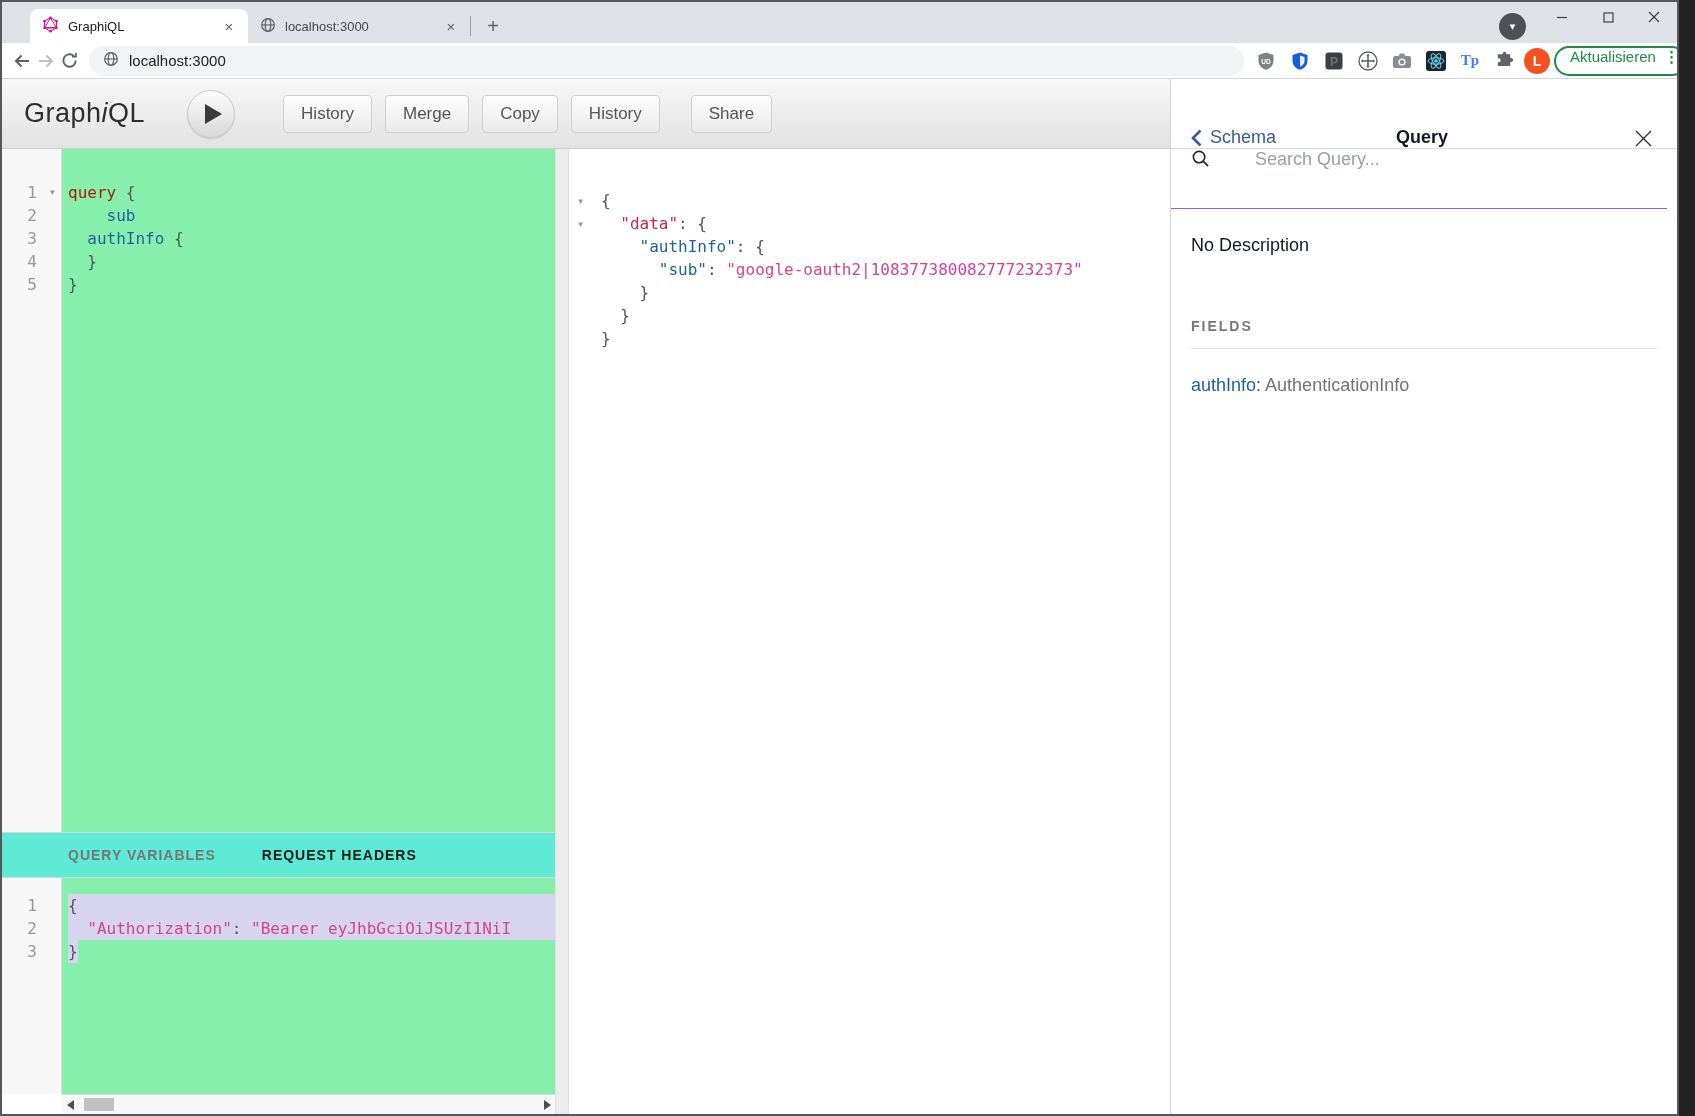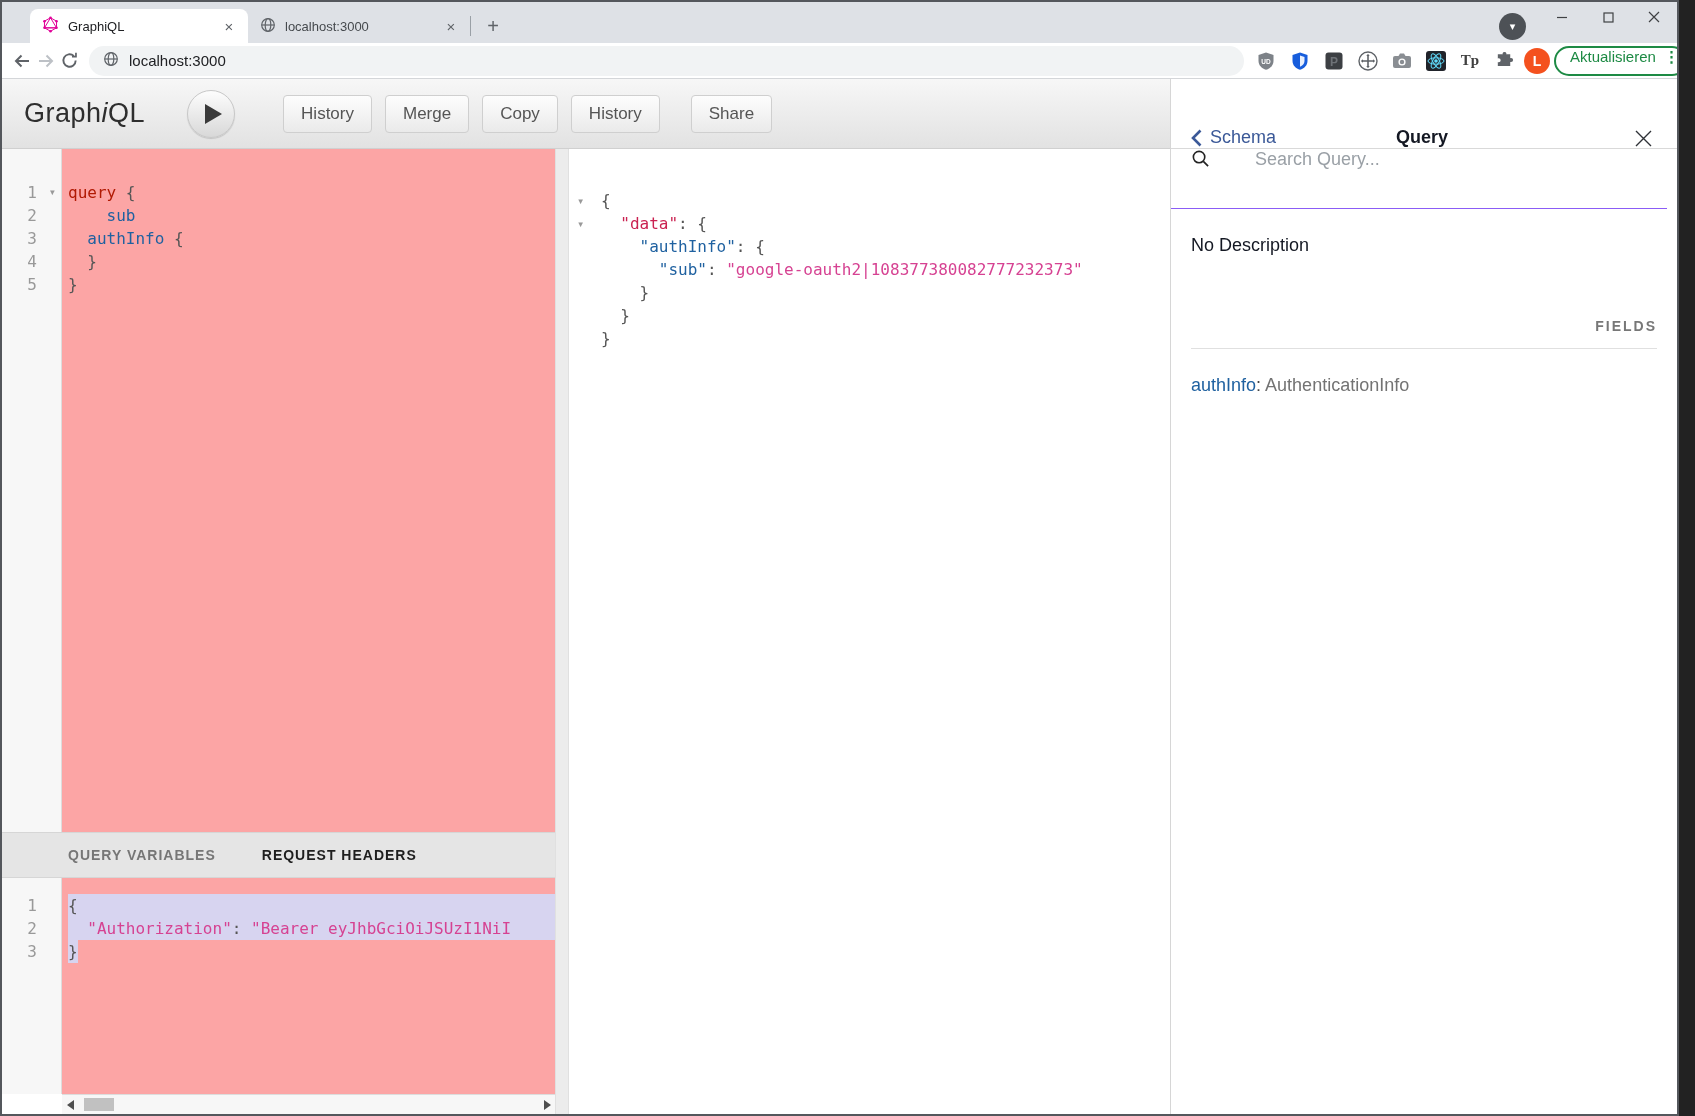--- a/index.html
+++ b/index.html
@@ -24,21 +24,21 @@
   .win-btn{ width:46px; height:30px; display:flex; align-items:center; justify-content:center; color:#3f4144; }
   .media-circle{ position:absolute; top:11px; right:151px; width:27px; height:27px; border-radius:50%; background:#4d5156; color:#fff; display:flex; align-items:center; justify-content:center; font-size:11px; }
 
   
   .chrometoolbar{ height:36px; background:#fff; border-bottom:1px solid #d4d6d9; flex:none; display:flex; align-items:center; padding:0 8px 0 10px; }
   .nav-ic{ width:28px; height:28px; display:flex; align-items:center; justify-content:center; margin-right:4px; }
   .omnibox{ flex:none; width:1155px; height:30px; background:#f1f3f4; border-radius:15px; display:flex; align-items:center; padding:0 14px; margin-left:6px; }
   .omnibox .url{ font-size:15px; color:#202124; margin-left:10px; }
   .ext-row{ display:flex; align-items:center; margin-left:10px; gap:10px; }
   .ext-ic{ width:24px; height:24px; display:flex; align-items:center; justify-content:center; }
-  .tp-text{ font-weight:bold; font-size:15px; color:#404040; font-family:"Liberation Serif", serif; }
+  .tp-text{ font-weight:bold; font-size:15px; color:#3b82f6; font-family:"Liberation Serif", serif; }
   .avatar{ width:26px; height:26px; border-radius:50%; background:#f4511e; color:#fff; font-size:14px; font-weight:bold; display:flex; align-items:center; justify-content:center; }
   .update-pill{ height:30px; border:2px solid #1d8a44; border-radius:16px; color:#1d8a44; font-size:15px; display:flex; align-items:flex-start; padding:0 6px 0 14px; margin-left:4px; }
   .update-pill .dots{ font-size:15px; letter-spacing:0; margin-left:8px; font-weight:bold; }
 
   
   .app{ flex:1; display:flex; min-height:0; }
   .main{ width:1168px; flex:none; display:flex; flex-direction:column; min-height:0; }
   
   .gql-topbar{ height:70px; flex:none; background:linear-gradient(#f7f7f7,#e2e2e2); border-bottom:1px solid #d0d0d0; display:flex; align-items:center; padding-left:22px; }
   .gql-logo{ font-size:27px; color:#2e2e2e; margin-right:42px; letter-spacing:0.5px; }
@@ -52,38 +52,38 @@
   .editors{ flex:1; display:flex; min-height:0; }
   .query-col{ width:553px; flex:none; display:flex; flex-direction:column; min-height:0; }
   .drag-bar{ width:14px; flex:none; background:#ececec; border-left:1px solid #e0e0e0; border-right:1px solid #e0e0e0; }
   .result-col{ flex:1; background:#fff; min-width:0; }
 
   .codewrap{ display:flex; min-height:0; font-family:"DejaVu Sans Mono", monospace; font-size:16px; line-height:23px; }
   .query-editor{ flex:1; }
   .gutter{ width:60px; flex:none; background:#f7f7f7; border-right:1px solid #ddd; color:#999; text-align:right; }
   .gutter .ln{ position:relative; padding-right:24px; height:23px; }
   .gutter .fold{ position:absolute; right:5px; top:0; color:#999; font-size:12px; }
-  .code-area{ flex:1; background:#fca5a5; overflow:hidden; padding-left:6px; }
+  .code-area{ flex:1; background:#86efac; overflow:hidden; padding-left:6px; }
   .code-line{ height:23px; white-space:pre; display:flex; }
   .pad-query{ padding-top:32px; }
   .pad-vars{ padding-top:16px; }
 
   .tk-kw{ color:#B11A04; } .tk-prop{ color:#1F61A0; }
   .tk-key{ color:#CA2251; } .tk-key2{ color:#1F61A0; }
   .tk-str{ color:#D64292; } .tk-p{ color:#555; }
   .selbg{ background:#d7d4f0; }
   .fill{ flex:1; }
 
   
   .result-view{ padding:40px 10px 0 32px; font-family:"DejaVu Sans Mono", monospace; font-size:16px; line-height:23px; }
   .result-view .code-line{ position:relative; }
   .result-fold{ position:absolute; left:-24px; top:1px; color:#999; font-size:12px; }
 
   
-  .varbar{ height:46px; flex:none; background:#e5e5e5; border-top:1px solid #d6d6d6; border-bottom:1px solid #d6d6d6; display:flex; align-items:center; padding-left:66px; }
+  .varbar{ height:46px; flex:none; background:#5eead4; border-top:1px solid #d6d6d6; border-bottom:1px solid #d6d6d6; display:flex; align-items:center; padding-left:66px; }
   .vartab{ font-size:14px; font-weight:bold; letter-spacing:1px; margin-right:46px; }
   .vartab.inactive{ color:#767676; }
   .vartab.active{ color:#1e1e1e; }
   .vars-editor{ height:216px; flex:none; }
   
   .hscroll{ height:20px; flex:none; background:#f7f7f7; border-top:1px solid #ddd; display:flex; align-items:center; position:relative; margin-left:60px; }
   .hs-arrow{ width:16px; height:16px; display:flex; align-items:center; justify-content:center; }
   .tri-l{ width:0;height:0;border-top:5px solid transparent;border-bottom:5px solid transparent;border-right:7px solid #4f4f4f; }
   .tri-r{ width:0;height:0;border-top:5px solid transparent;border-bottom:5px solid transparent;border-left:7px solid #4f4f4f; }
   .hs-track{ flex:1; position:relative; height:100%; }
@@ -94,21 +94,21 @@
   .sidebar{ flex:1; background:#fff; border-left:1px solid #d6d6d6; display:flex; flex-direction:column; min-width:0; }
   .doc-header{ height:70px; flex:none; border-bottom:1px solid #d9d9d9; display:flex; align-items:flex-end; padding:0 24px 0 20px; }
   .doc-back{ color:#3B5998; font-size:18px; display:flex; align-items:center; gap:8px; width:150px; }
   .doc-title{ flex:1; text-align:center; font-size:18px; font-weight:bold; color:#141823; }
   .doc-close{ width:150px; display:flex; justify-content:flex-end; }
   .searchrow{ height:60px; flex:none; display:flex; align-items:flex-start; padding:0 0 0 20px; border-bottom:1px solid #8b5cf6; margin-right:10px;gap:33px; }
   .searchrow input{ border:none; outline:none; font-size:18px; color:#333; margin-left:12px; flex:1; font-family:"Liberation Sans", sans-serif; background:transparent; }
   .searchrow input::placeholder{ color:#9aa0a6; }
   .doc-content{ padding:26px 20px 0 20px; font-size:18px; }
   .no-desc{ color:#141823; margin-bottom:62px; }
-  .fields-head{ color:#777; font-size:14px; font-weight:bold; letter-spacing:2px; padding-bottom:14px; border-bottom:1px solid #e0e0e0;text-align:right; }
+  .fields-head{ color:#777; font-size:14px; font-weight:bold; letter-spacing:2px; padding-bottom:14px; border-bottom:1px solid #e0e0e0; }
   .field-row{ margin-top:26px; }
   .field-name{ color:#1F61A0; }
   .field-colon{ color:#444; }
   .type-name{ color:#737373; }
   .field-desc{ color:#999; margin-top:22px; padding-left:7px; }
 </style>
 </head>
 <body>
 
 <div class="window">

